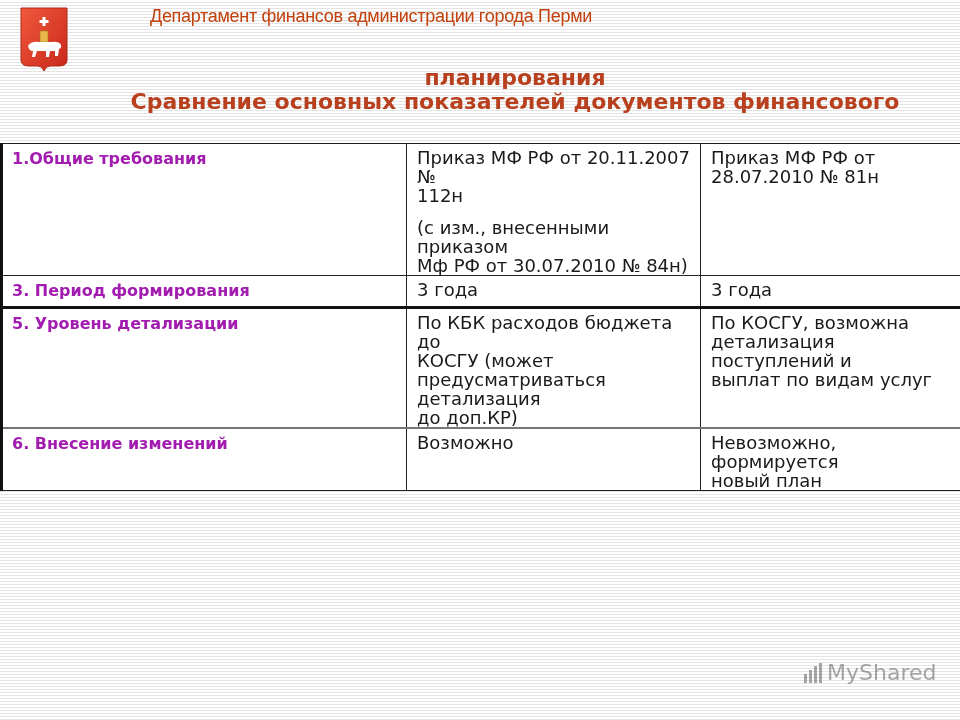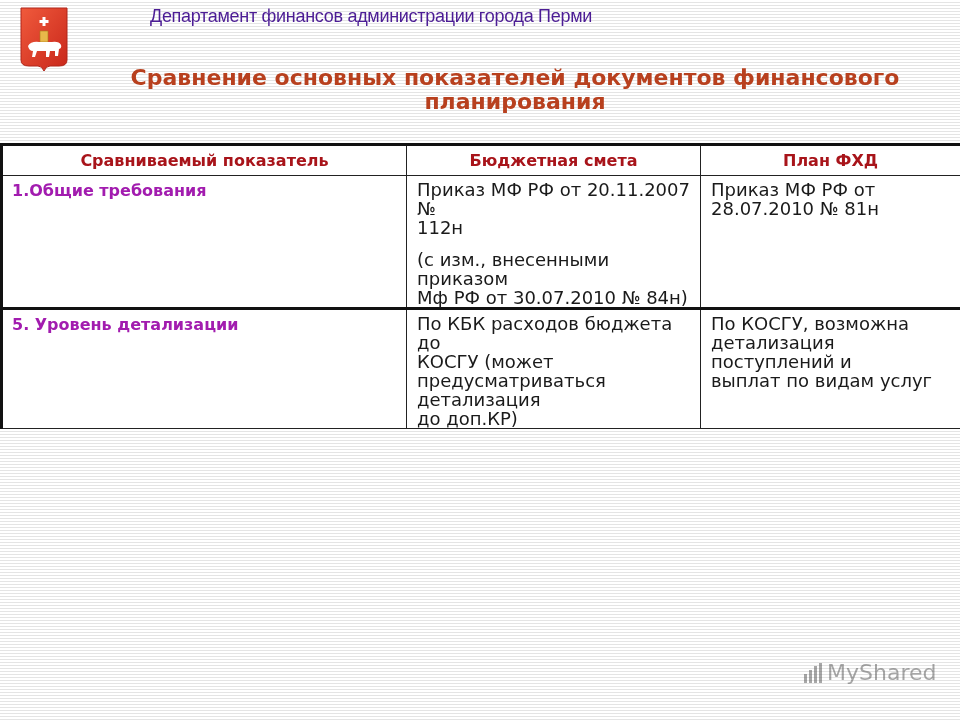--- a/index.html
+++ b/index.html
@@ -27,21 +27,21 @@
       top: 6px;
       width: 50px;
       height: 66px;
     }
     .dept-title {
       position: absolute;
       left: 150px;
       top: 6px;
       font-family: "Liberation Sans", sans-serif;
       font-size: 18px;
-      color: #4c1d95;
+      color: #c2410c;
       letter-spacing: -0.3px;
       white-space: nowrap;
     }
     .main-title {
       position: absolute;
       left: 80px;
       top: 66px;
       width: 870px;
       text-align: center;
       font-family: "DejaVu Sans", sans-serif;
@@ -150,69 +150,83 @@
 
     <rect x="21" y="25" width="8" height="11" fill="#e8b84a" stroke="#a87a1a" stroke-width="0.6"></rect>
 
     <path d="M9 40 Q12 35 20 36 L33 36 Q40 35 42 39 Q43 42 40 43 L39 50 L36 50 L36 45 L31 45 L30 51 L27 51 L27 45 L18 45 L16 51 L13 51 L14 45 Q10 45 9 40 Z" fill="#ffffff"></path>
   </svg>
 </div>
 
 <div class="dept-title">Департамент финансов администрации города Перми</div>
 
 <div class="main-title">
+  <div>планирования</div>
   <div>Сравнение основных показателей документов финансового</div>
-  <div>планирования</div>
 </div>
 
 <table class="cmp">
   <colgroup>
     <col style="width:405px">
     <col style="width:294px">
     <col style="width:261px">
   </colgroup>
   <tbody>
-      <tr class="top-row">
-    <th class="hdr">Сравниваемый показатель</th>
-    <th class="hdr">Бюджетная смета</th>
-    <th class="hdr">План ФХД</th>
-  </tr>
 
   <tr style="height:91px">
     <td class="ind">1.Общие требования</td>
     <td class="val">
       <span class="line">Приказ МФ РФ от 20.11.2007 №</span>
       <span class="line">112н</span>
       <span class="line gap">(с изм., внесенными приказом</span>
       <span class="line">Мф РФ от 30.07.2010 № 84н)</span>
     </td>
     <td class="val">
       <span class="line">Приказ МФ РФ от</span>
       <span class="line">28.07.2010 № 81н</span>
     </td>
   </tr>
 
 
+  <tr style="height:32px">
+    <td class="ind">3. Период формирования</td>
+    <td class="val">
+      <span class="line">3 года</span>
+    </td>
+    <td class="val">
+      <span class="line">3 года</span>
+    </td>
+  </tr>
 
 
   <tr class="thick-top" style="height:87px">
     <td class="ind">5. Уровень детализации</td>
     <td class="val">
       <span class="line">По КБК расходов бюджета до</span>
       <span class="line">КОСГУ (может</span>
       <span class="line">предусматриваться детализация</span>
       <span class="line">до доп.КР)</span>
     </td>
     <td class="val">
       <span class="line">По КОСГУ, возможна</span>
       <span class="line">детализация поступлений и</span>
       <span class="line">выплат по видам услуг</span>
     </td>
   </tr>
 
+  <tr class="grey-top" style="height:49px">
+    <td class="ind">6. Внесение изменений</td>
+    <td class="val">
+      <span class="line">Возможно</span>
+    </td>
+    <td class="val">
+      <span class="line">Невозможно, формируется</span>
+      <span class="line">новый план</span>
+    </td>
+  </tr>
 
 </tbody>
   </table>
 
 <div class="watermark">
   <span class="wm-icon">
     <svg width="20" height="22" viewBox="0 0 20 22">
       <rect x="1" y="12" width="3" height="9" fill="rgba(80,80,80,0.5)"></rect>
       <rect x="6" y="8" width="3" height="13" fill="rgba(80,80,80,0.5)"></rect>
       <rect x="11" y="4" width="3" height="17" fill="rgba(80,80,80,0.5)"></rect>

